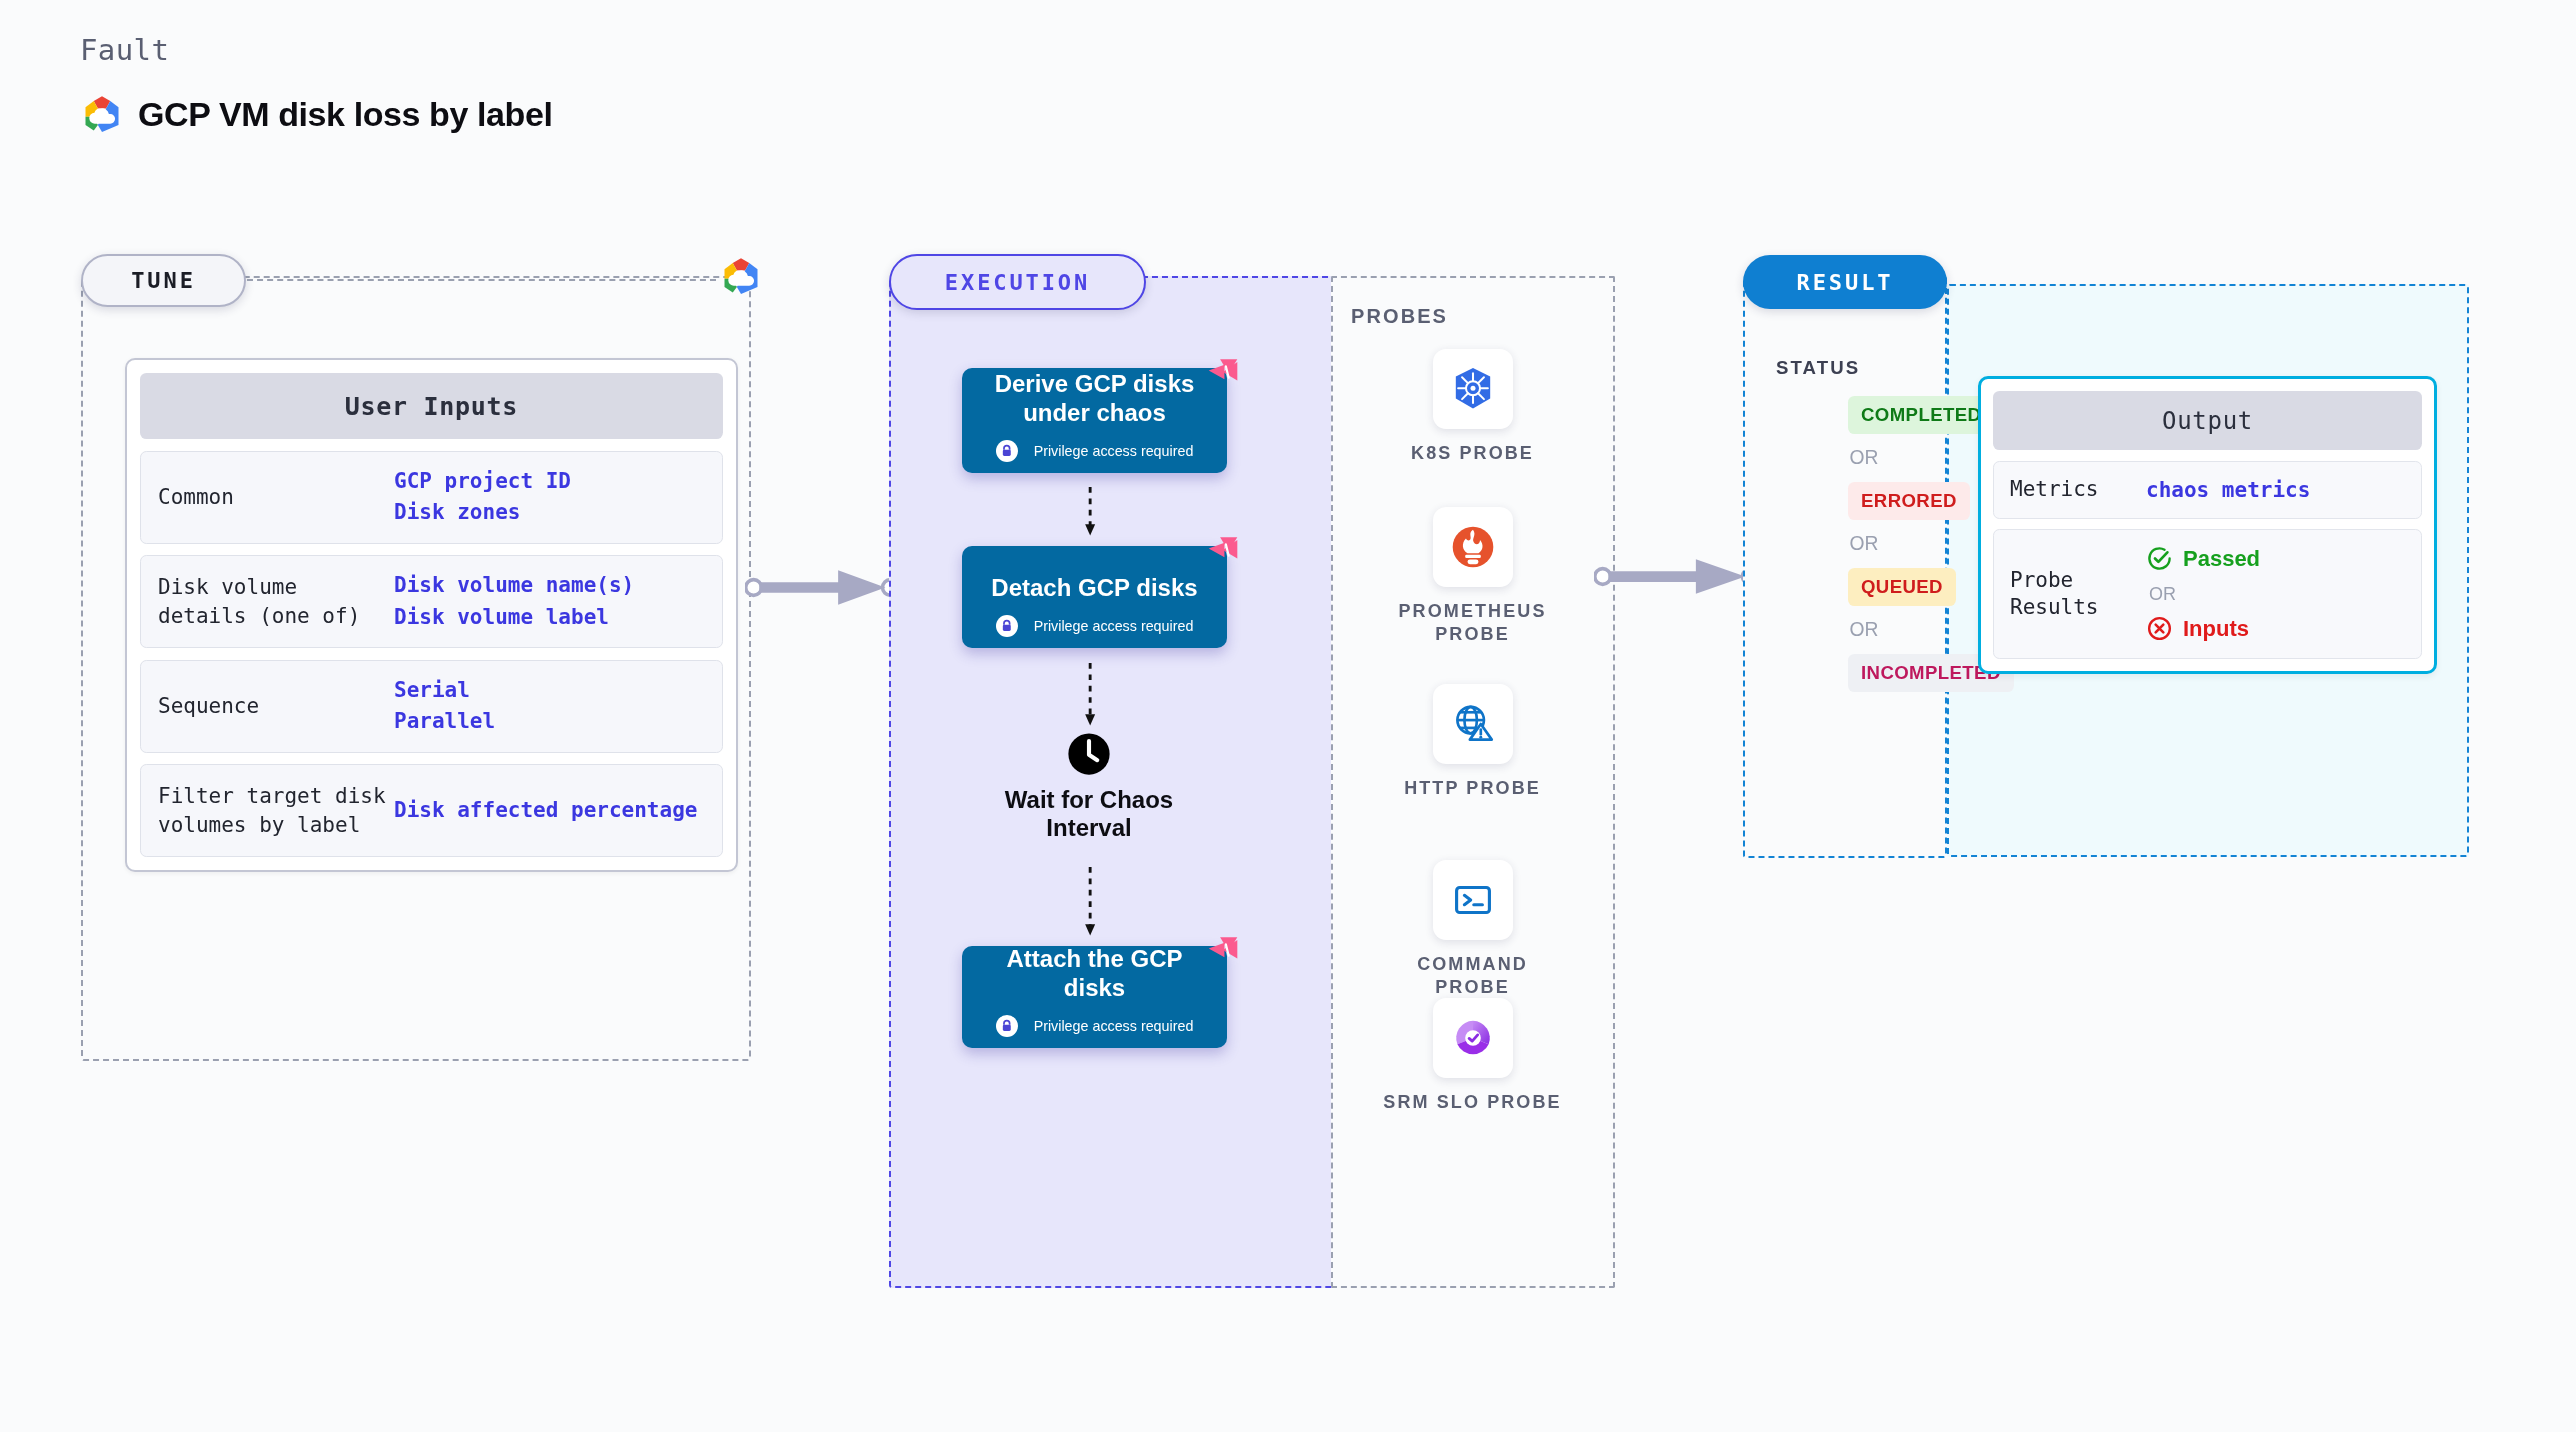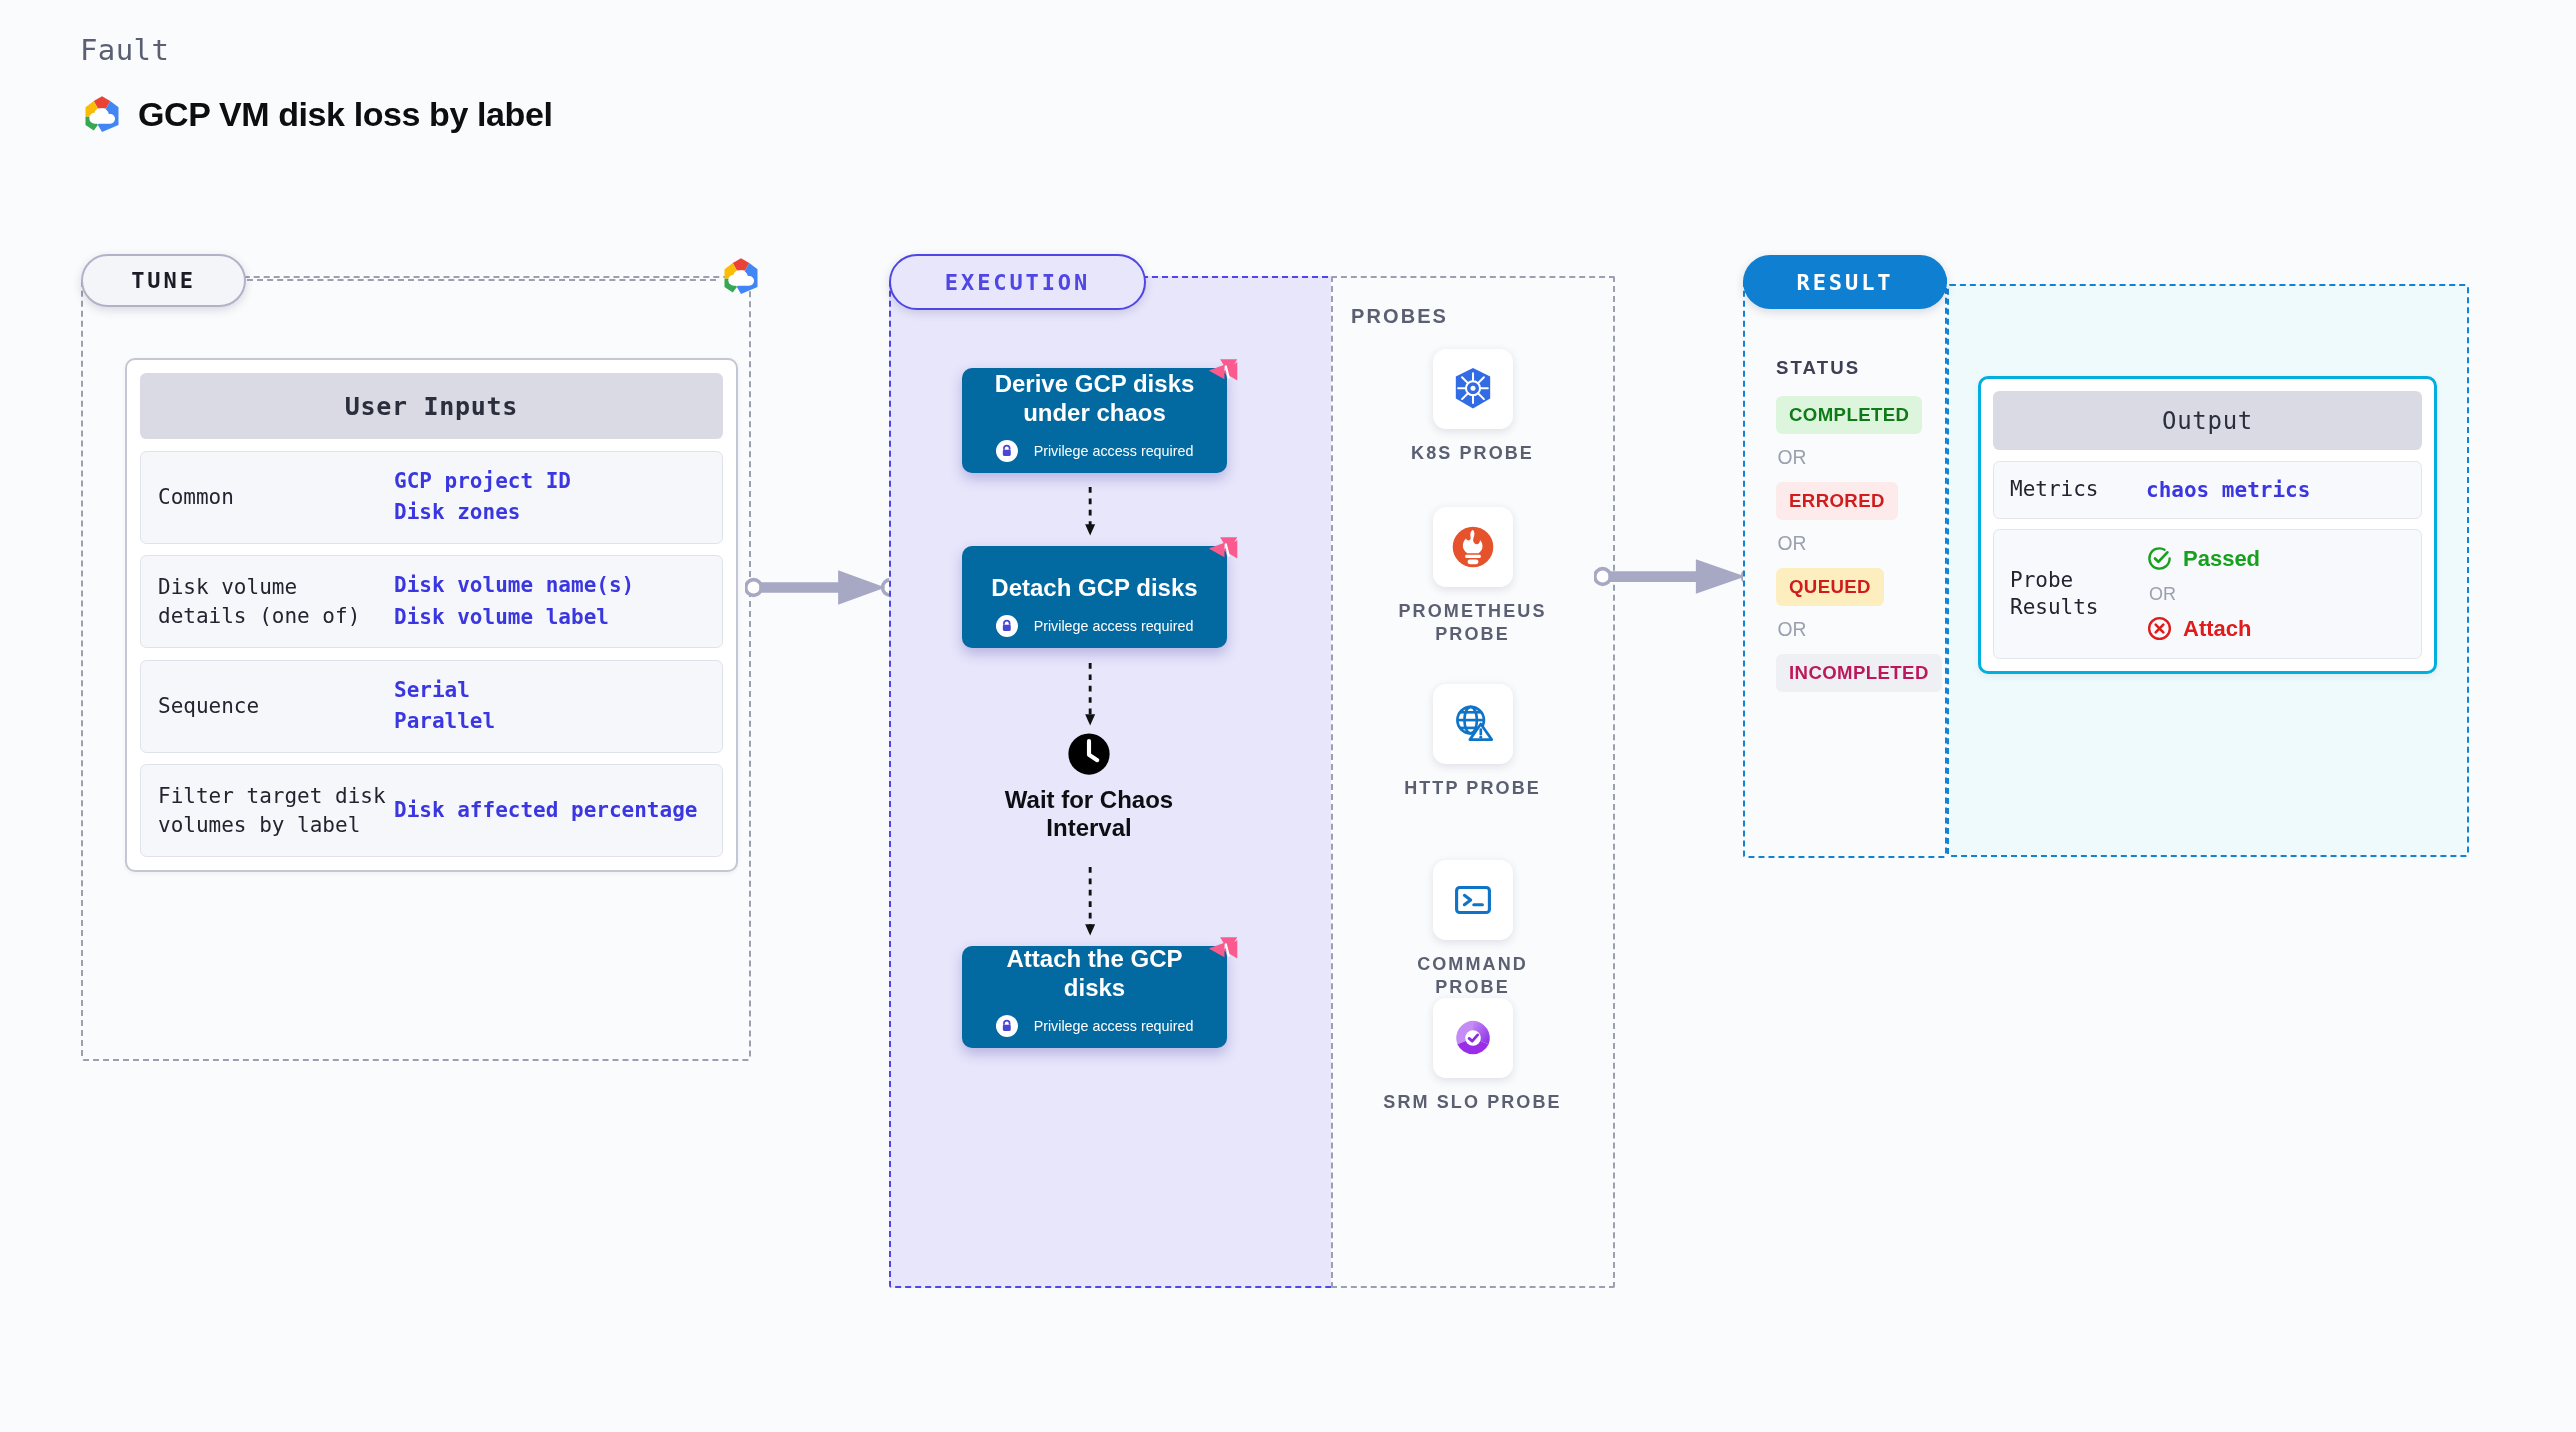--- a/index.html
+++ b/index.html
@@ -161,21 +161,21 @@
   .probe-label {
     margin-top: 13px; font-size: 18px; font-weight: bold; color: #5a5f72;
     letter-spacing: 2.1px; text-align: center; line-height: 1.3;
   }
 
   
   .status-title {
     position: absolute; left: 1776px; top: 357px;
     font-size: 18.6px; font-weight: bold; color: #3c4052; letter-spacing: 2.1px;
   }
-  .status-list { position: absolute; left: 1776px; top: 396px; width: 158px; }
+  .status-list { position: absolute; left: 1848px; top: 396px; width: 158px; }
   .badge {
     display: inline-block; border-radius: 6.4px; padding: 8px 13px;
     font-size: 18.6px; font-weight: bold; letter-spacing: 0.4px;
   }
   .b-completed { background: #ddf5dc; color: #0f7a17; }
   .b-errored   { background: #fdeaea; color: #cf1d1d; }
   .b-queued    { background: #fdeec0; color: #cf1d1d; }
   .b-incomplete{ background: #eef0f4; color: #be185d; }
   .or-txt { font-size: 19.3px; color: #9aa0b0; margin: 13px 0 13px 1.4px; }
 
@@ -512,20 +512,20 @@
           <span class="pr-text pr-pass">Passed</span>
         </div>
         <div class="pr-or">OR</div>
         <div class="pr-line">
           <span>
             <svg width="27" height="27" viewBox="0 0 24 24">
               <circle cx="12" cy="12" r="9.2" fill="none" stroke="#e01b1b" stroke-width="2.1"></circle>
               <path d="M8.6 8.6l6.8 6.8M15.4 8.6l-6.8 6.8" stroke="#e01b1b" stroke-width="2.3" stroke-linecap="round"></path>
             </svg>
           </span>
-          <span class="pr-text pr-fail">Attach</span>
+          <span class="pr-text pr-fail">Inputs</span>
         </div>
       </div>
     </div>
   </div>
 
 </div>
 
 
 </body></html>

